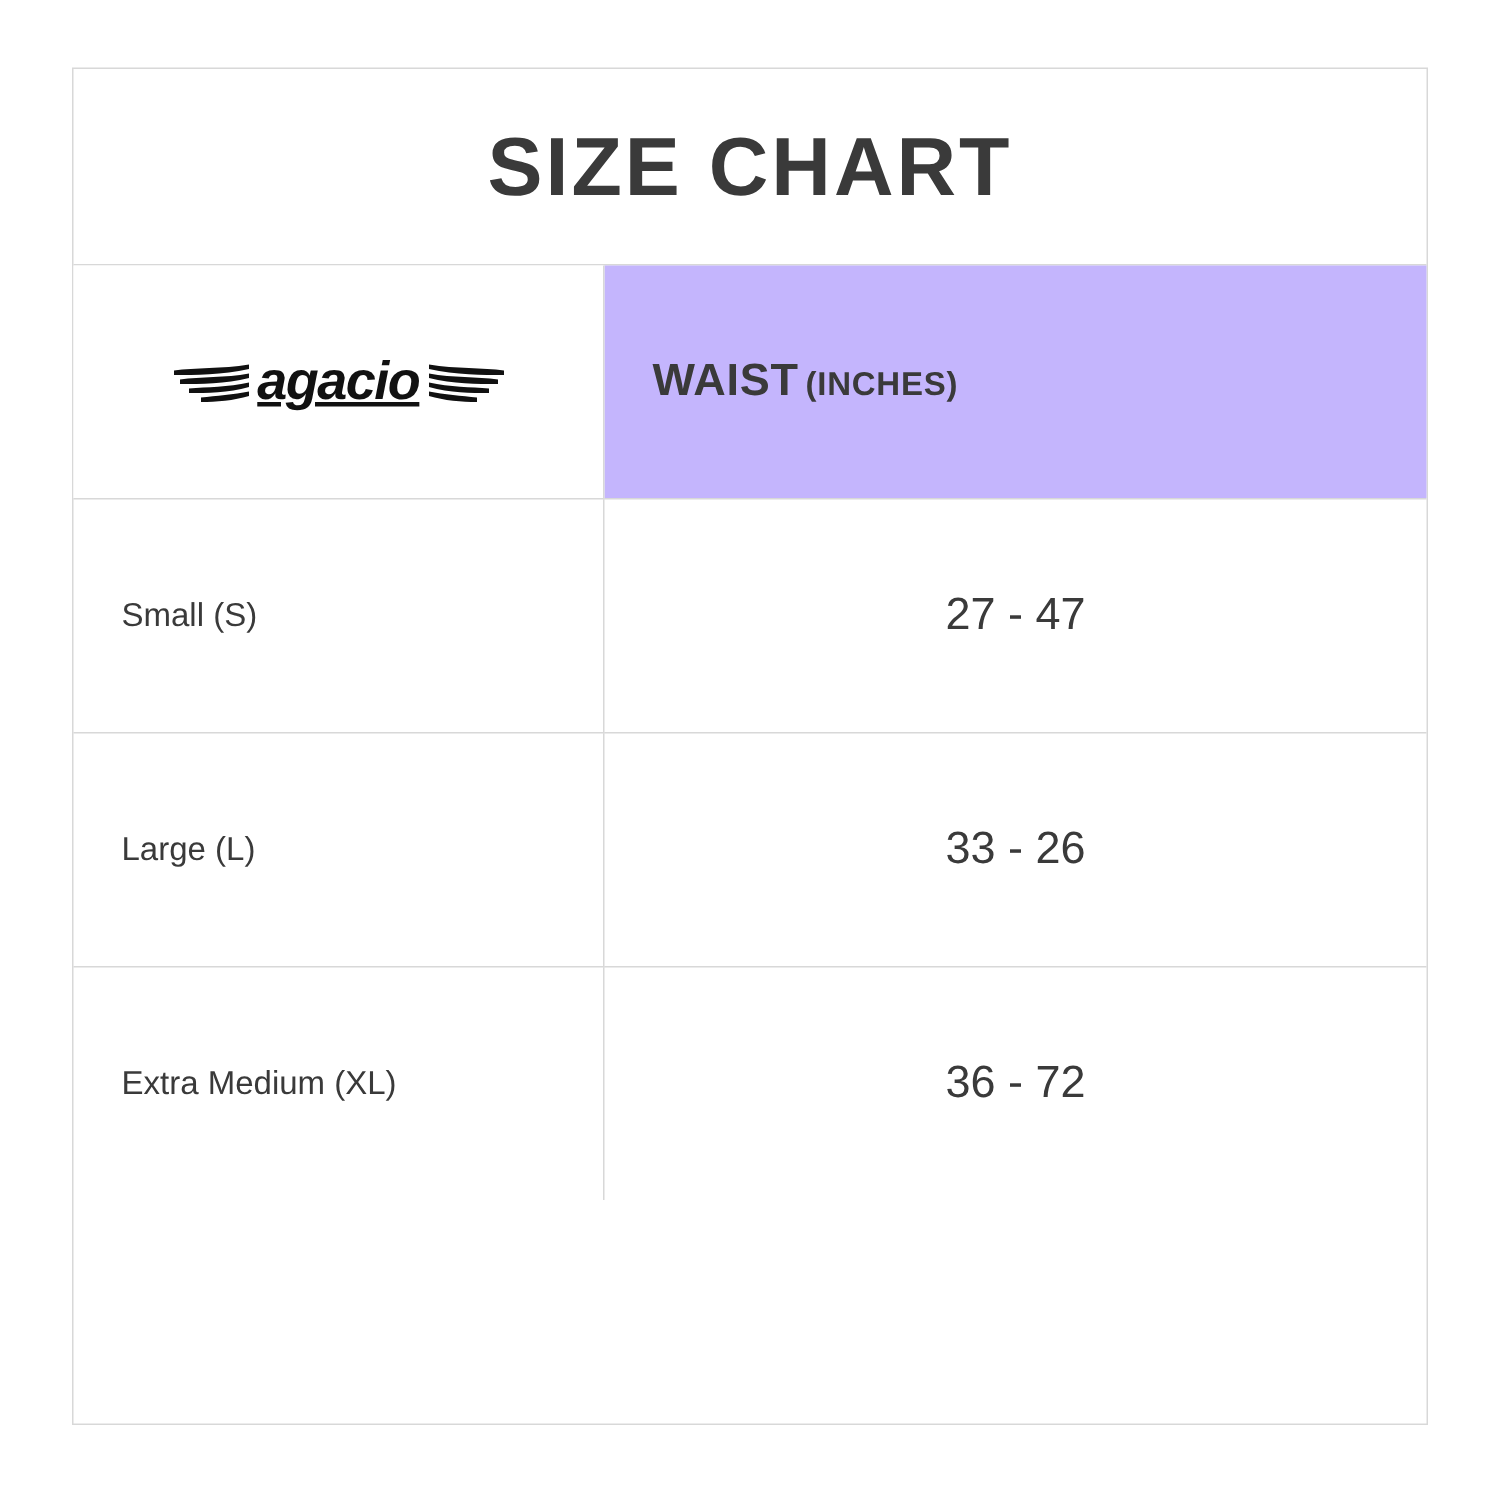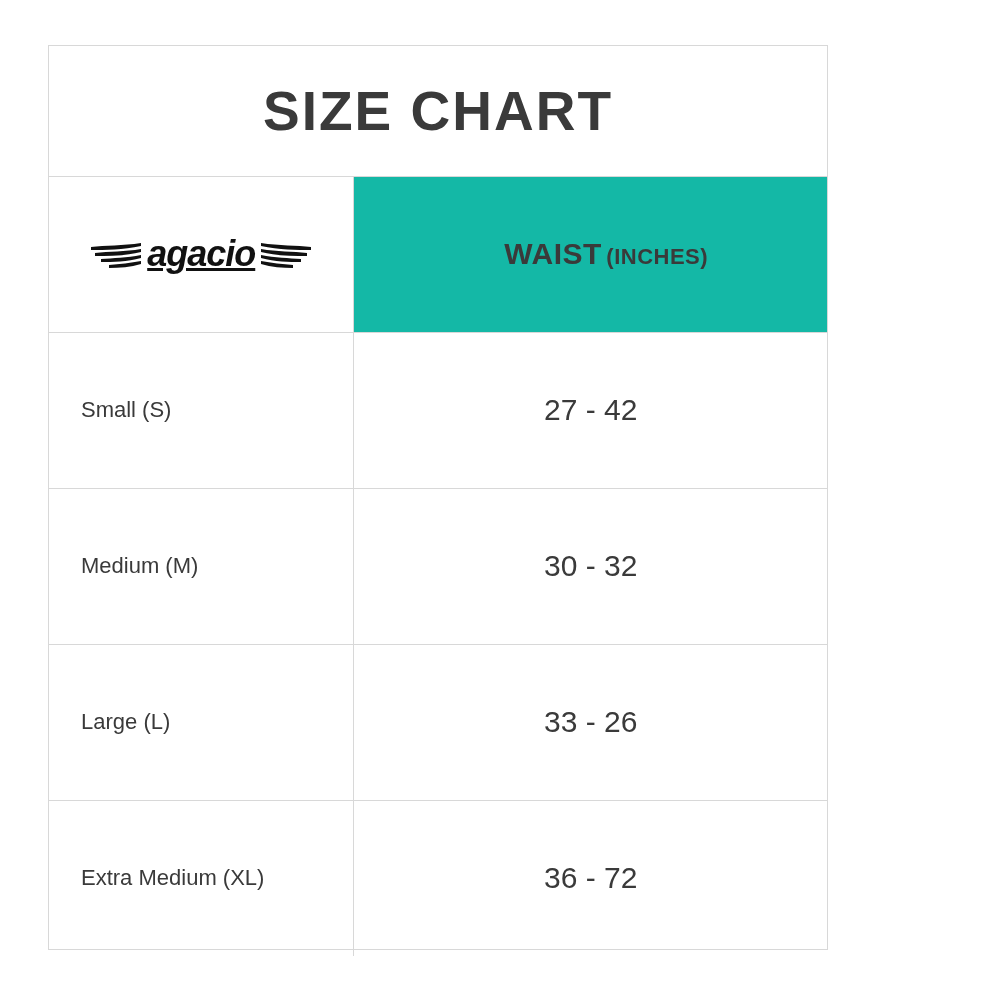--- a/index.html
+++ b/index.html
@@ -14,21 +14,21 @@
     position: relative;
     width: 1000px;
     height: 1000px;
     background: #ffffff;
     box-sizing: border-box;
   }
   .chart-wrap {
     position: absolute;
     left: 48px;
     top: 45px;
-    width: 780px;
+    width: 904px;
     height: 905px;
     border: 1px solid #d8d8d8;
     box-sizing: border-box;
     background: #ffffff;
   }
   .title-row {
     height: 131px;
     border-bottom: 1px solid #d8d8d8;
     display: flex;
     align-items: center;
@@ -55,22 +55,22 @@
     border-bottom: 1px solid #d8d8d8;
     box-sizing: border-box;
     vertical-align: middle;
   }
   .head-cell.logo-cell {
     background: #ffffff;
     text-align: center;
     border-right: 1px solid #d8d8d8;
   }
   .head-cell.waist-cell {
-    background: #14b8a6;
-    text-align: center;
+    background: #c4b5fd;
+    text-align: left;
     padding-left: 32px;
   }
   .waist-main {
     font-size: 30px;
     font-weight: bold;
     color: #3a3a3a;
     letter-spacing: 0.5px;
   }
   .waist-unit {
     font-size: 22px;
@@ -158,25 +158,21 @@
           </th>
           <th class="head-cell waist-cell">
             <span class="waist-main">WAIST</span>
             <span class="waist-unit">(INCHES)</span>
           </th>
         </tr>
       </thead>
       <tbody>
         <tr>
           <td class="size-cell">Small (S)</td>
-          <td class="value-cell">27 - 42</td>
-        </tr>
-        <tr>
-          <td class="size-cell">Medium (M)</td>
-          <td class="value-cell">30 - 32</td>
+          <td class="value-cell">27 - 47</td>
         </tr>
         <tr>
           <td class="size-cell">Large (L)</td>
           <td class="value-cell">33 - 26</td>
         </tr>
         <tr class="last">
           <td class="size-cell">Extra Medium (XL)</td>
           <td class="value-cell">36 - 72</td>
         </tr>
       </tbody>

